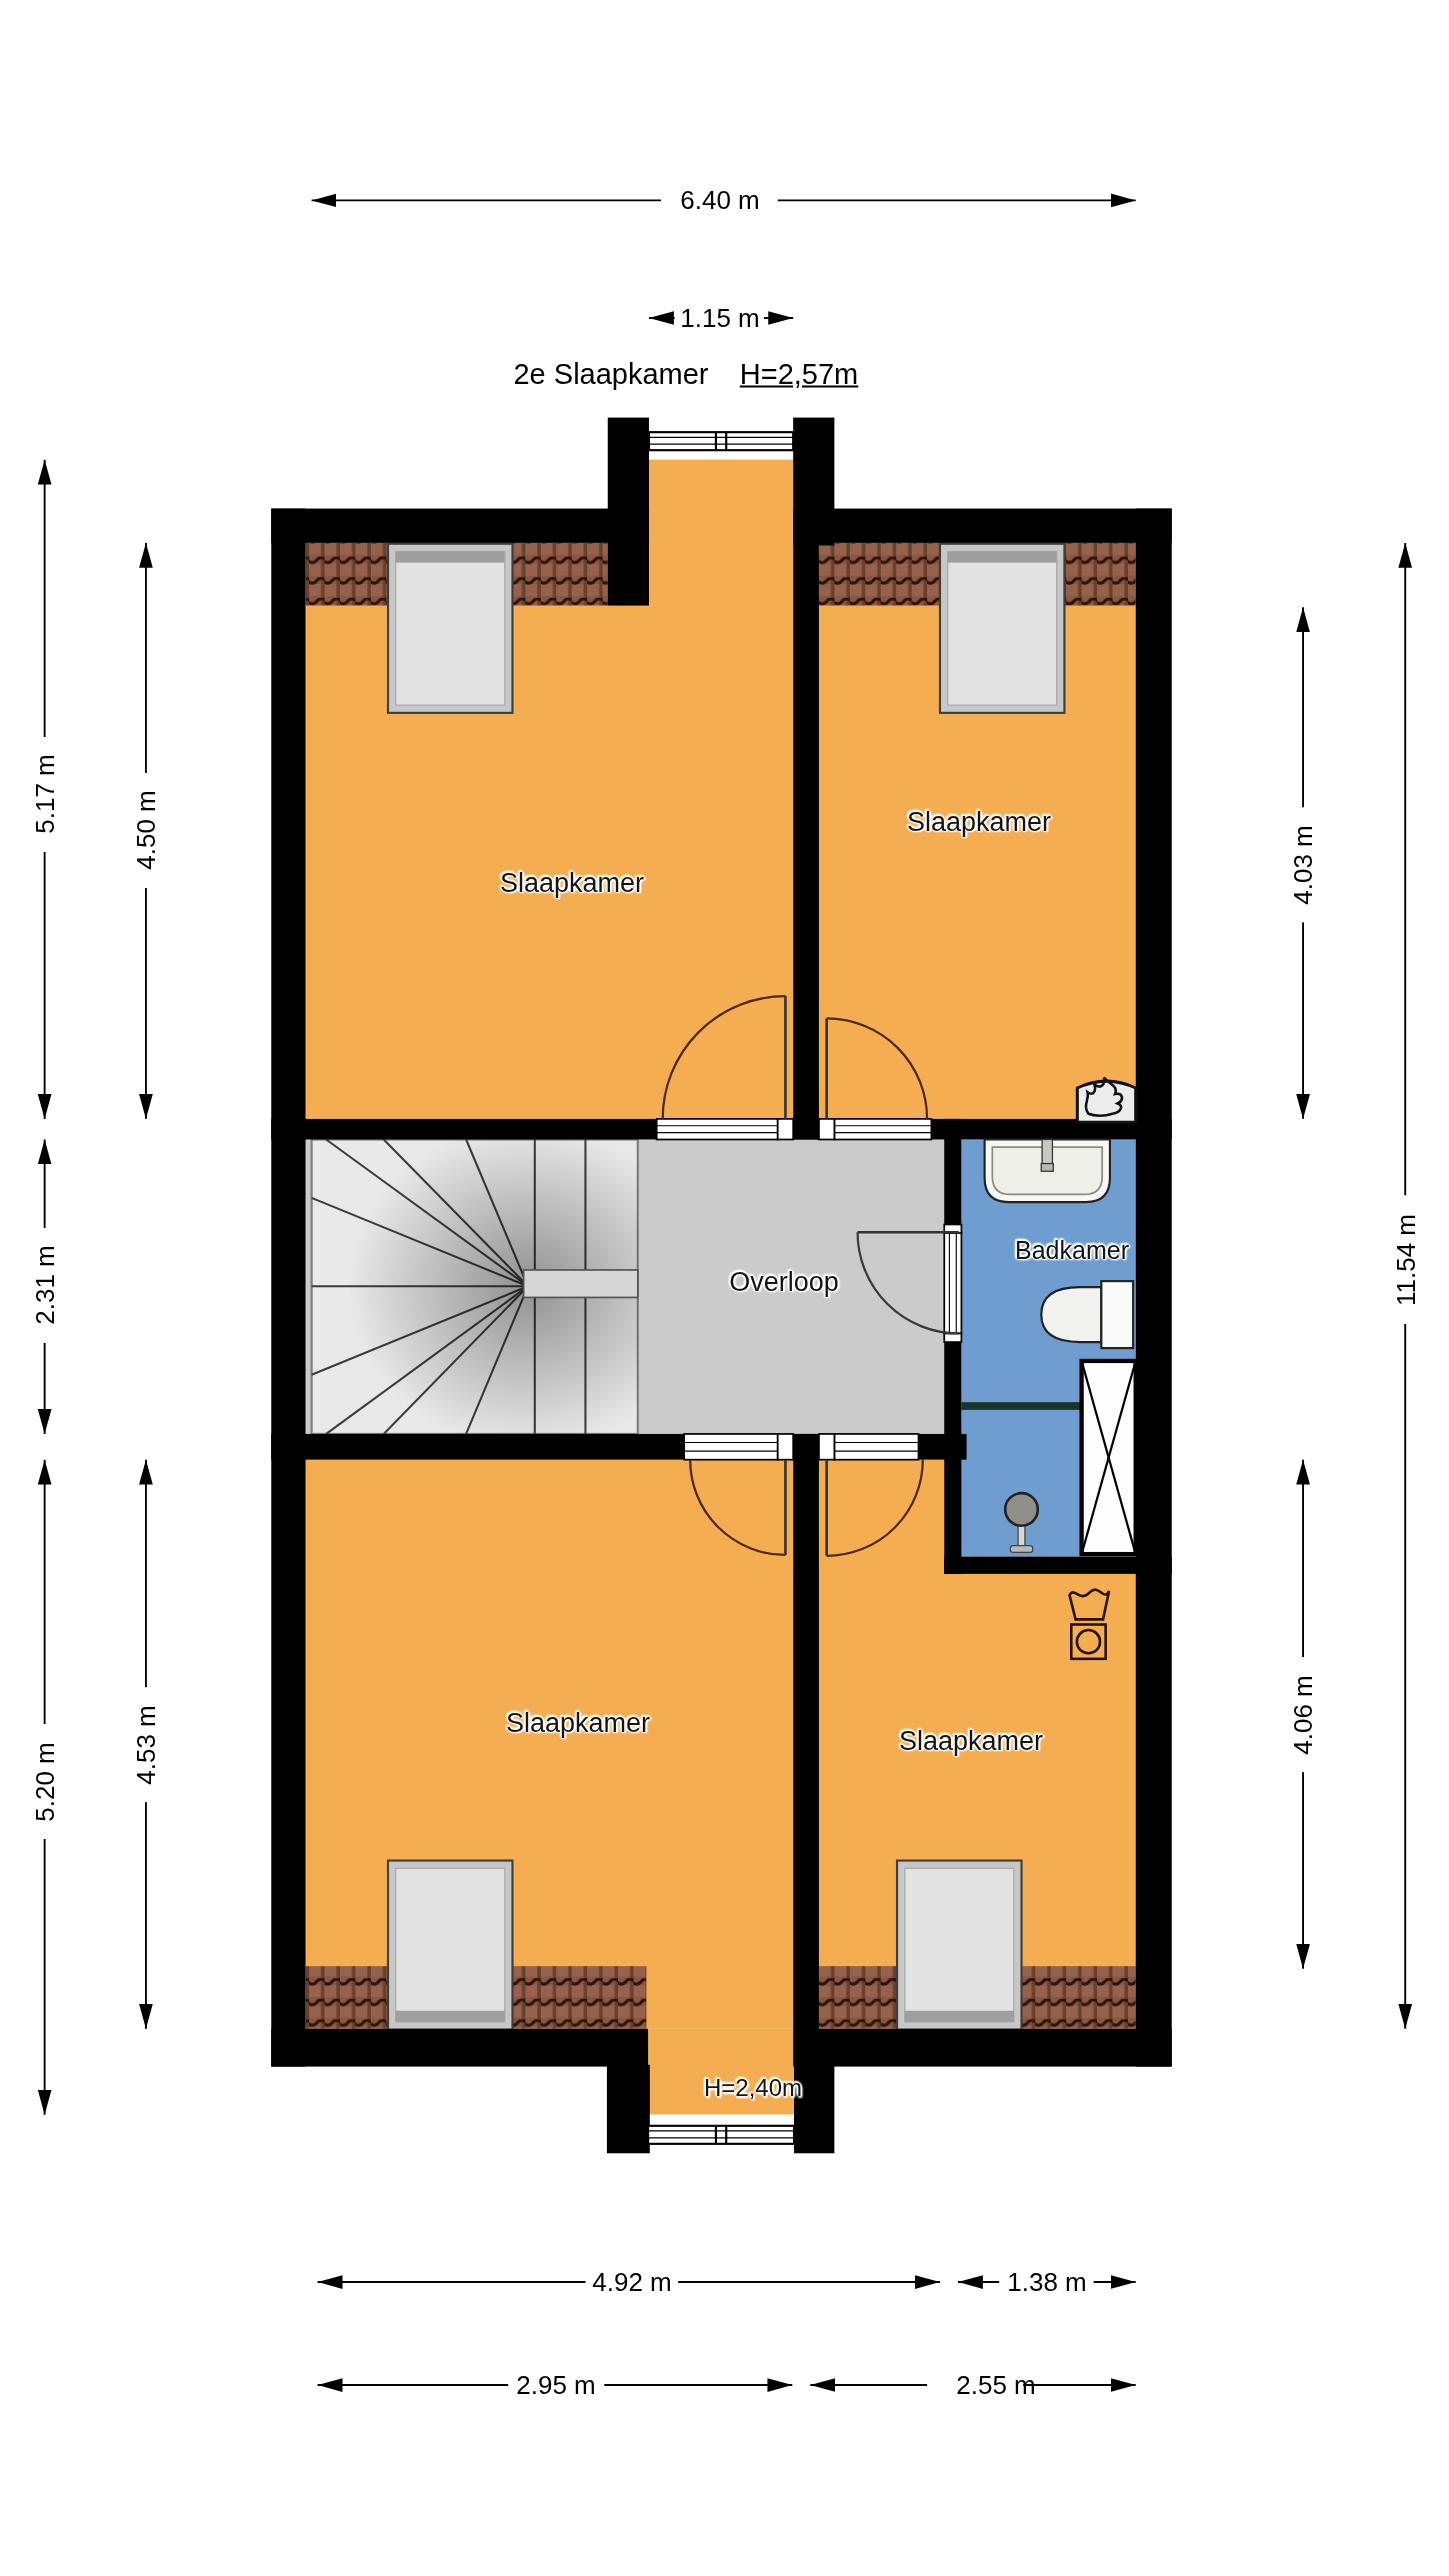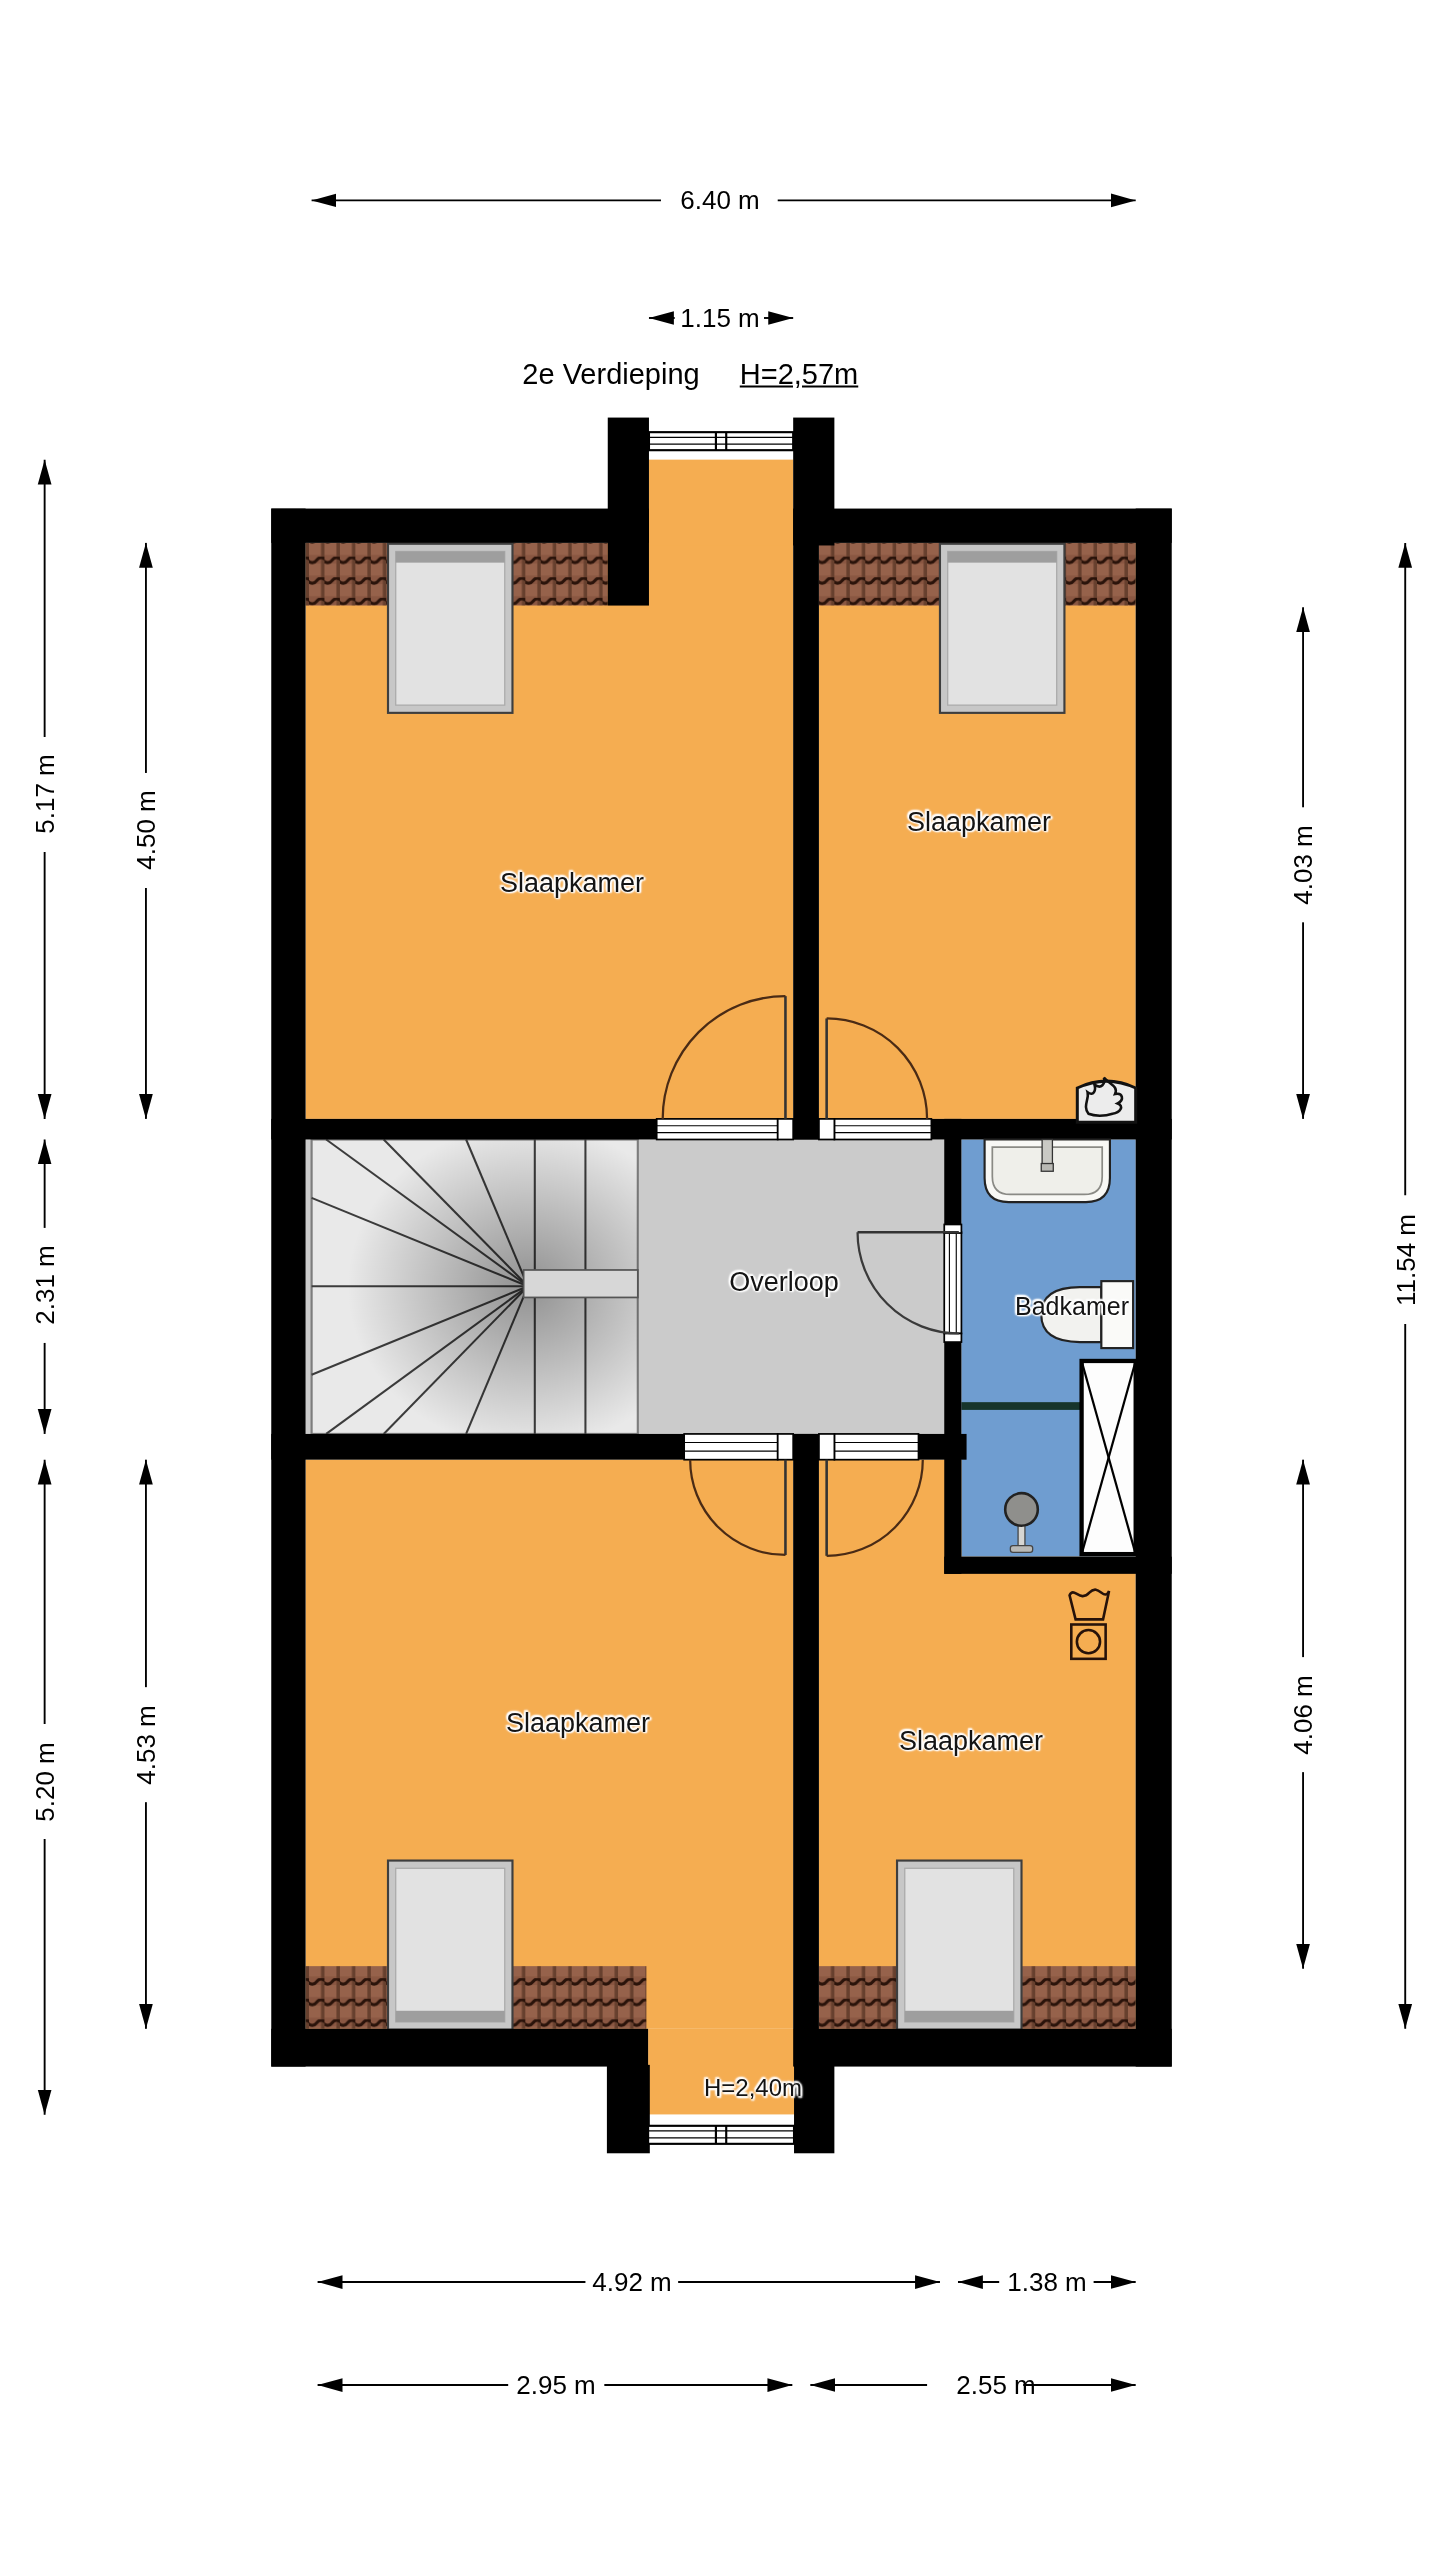--- a/index.html
+++ b/index.html
@@ -244,40 +244,40 @@
     <line x1="790" y1="2658" x2="1095" y2="2658" marker-end="url(#arr)"></line>
     <line x1="1116" y1="2658" x2="1164" y2="2658" marker-start="url(#arr)"></line>
     <line x1="1274" y1="2658" x2="1323" y2="2658" marker-end="url(#arr)"></line>
     <line x1="370" y1="2778" x2="592" y2="2778" marker-start="url(#arr)"></line>
     <line x1="704" y1="2778" x2="923" y2="2778" marker-end="url(#arr)"></line>
     <line x1="944" y1="2778" x2="1080" y2="2778" marker-start="url(#arr)"></line>
     <line x1="1192" y1="2778" x2="1323" y2="2778" marker-end="url(#arr)"></line>
   </g>
 </svg>
 
-<div class="ttl" style="left:611px;top:374px;">2e Verdieping</div>
+<div class="ttl" style="left:611px;top:374px;">2e Slaapkamer</div>
 <div class="ttl" style="left:799px;top:374px;text-decoration:underline;">H=2,57m</div>
 
 <div class="dim" style="left:720px;top:200px;">6.40 m</div>
 <div class="dim" style="left:720px;top:318px;">1.15 m</div>
 <div class="dim v" style="left:45px;top:794px;">5.17 m</div>
 <div class="dim v" style="left:146px;top:830px;">4.50 m</div>
 <div class="dim v" style="left:45px;top:1285px;">2.31 m</div>
 <div class="dim v" style="left:45px;top:1782px;">5.20 m</div>
 <div class="dim v" style="left:146px;top:1745px;">4.53 m</div>
 <div class="dim v" style="left:1303px;top:865px;">4.03 m</div>
 <div class="dim v" style="left:1406px;top:1260px;">11.54 m</div>
 <div class="dim v" style="left:1303px;top:1715px;">4.06 m</div>
 <div class="dim" style="left:632px;top:2282px;">4.92 m</div>
 <div class="dim" style="left:1047px;top:2282px;">1.38 m</div>
 <div class="dim" style="left:556px;top:2385px;">2.95 m</div>
 <div class="dim" style="left:975px;top:2385px;margin-left:21px;">2.55 m</div>
 
 <div class="lbl" style="left:548px;top:883px;">Slaapkamer</div>
 <div class="lbl" style="left:955px;top:822px;">Slaapkamer</div>
 <div class="lbl" style="left:760px;top:1282px;">Overloop</div>
-<div class="lbl bk" style="left:1048px;top:1306px;">Badkamer</div>
+<div class="lbl bk" style="left:1048px;top:1250px;">Badkamer</div>
 <div class="lbl" style="left:554px;top:1723px;">Slaapkamer</div>
 <div class="lbl" style="left:947px;top:1741px;">Slaapkamer</div>
 <div class="lbl sm" style="left:729px;top:2088px;">H=2,40m</div>
 
 </div>
 
 
 </body></html>

